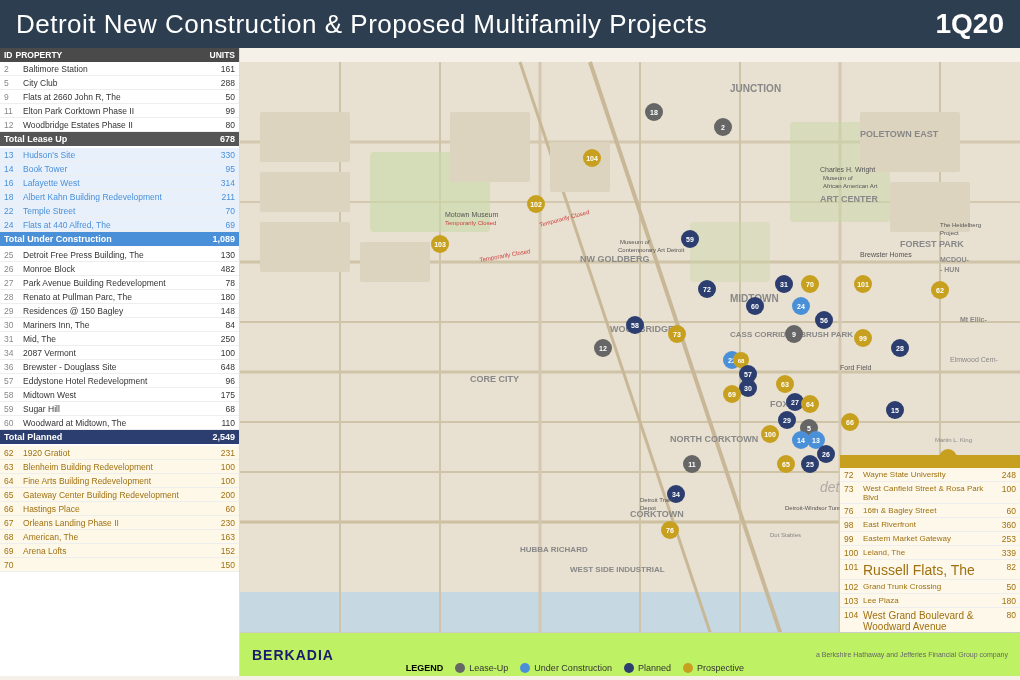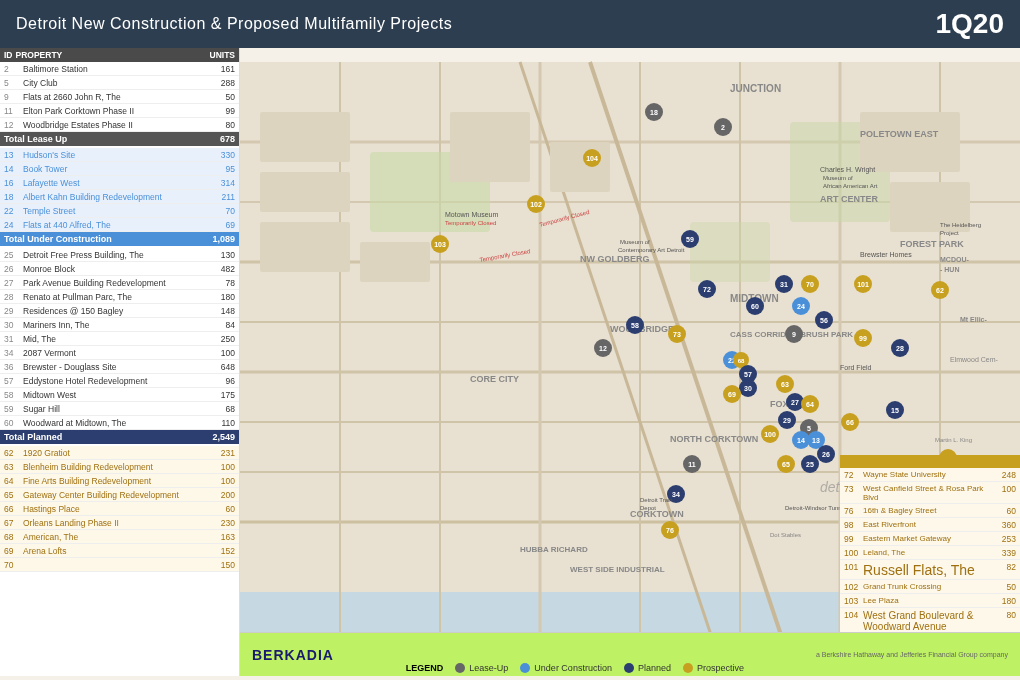--- a/index.html
+++ b/index.html
@@ -14,21 +14,21 @@
     
     #header {
       background: #2c3e50;
       color: white;
       padding: 8px 16px;
       display: flex;
       justify-content: space-between;
       align-items: center;
     }
     #header h1 {
-      font-size: 16px;
+      font-size: 26px;
       font-weight: 400;
       letter-spacing: 0.5px;
     }
     #header .quarter {
       font-size: 28px;
       font-weight: 700;
     }
 
     
     #main {

